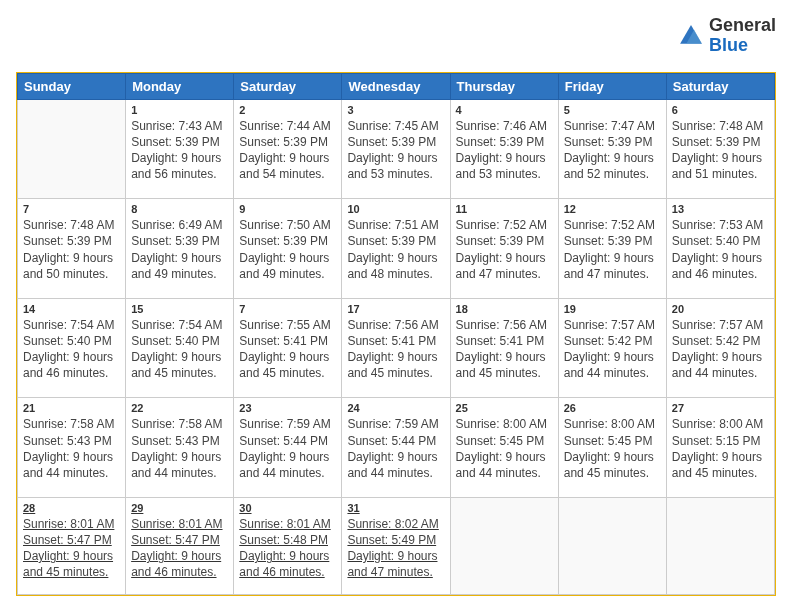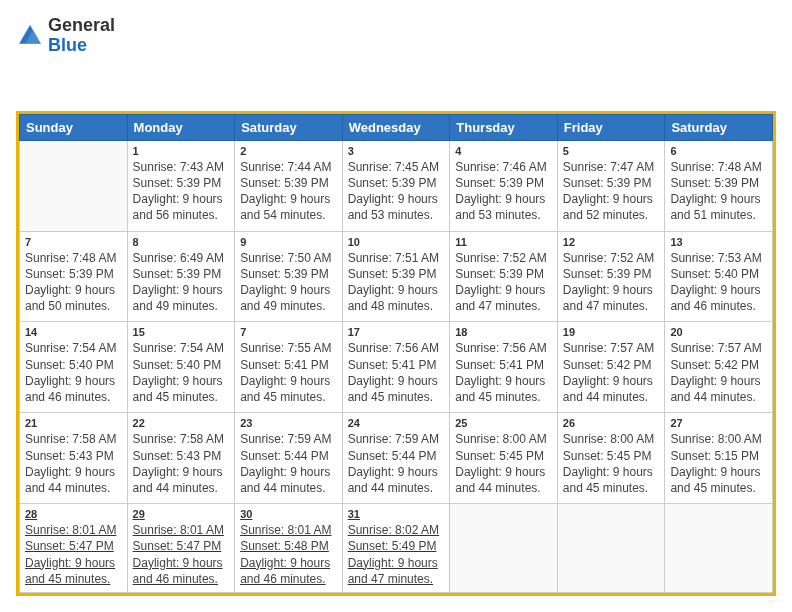--- a/index.html
+++ b/index.html
@@ -12,23 +12,23 @@
     }
     .page {
       width: 792px;
       height: 612px;
       padding: 16px;
       display: flex;
       flex-direction: column;
     }
     .header {
       display: flex;
-      justify-content: space-between;
+      justify-content: flex-end;
       align-items: flex-start;
-      margin-bottom: 10px;
+      margin-bottom: 16px;
     }
     .logo {
       display: flex;
       align-items: center;
       gap: 4px;
     }
     .logo-text {
       font-size: 18px;
       font-weight: bold;
       line-height: 1.1;
@@ -46,24 +46,23 @@
       font-size: 32px;
       font-weight: bold;
       color: #333;
     }
     .location-subtitle {
       font-size: 14px;
       color: #555;
     }
     .calendar {
       flex: 1;
-      border: 3px solid #eab308;
+      border: 1px solid #eab308;
       border-collapse: collapse;
       width: 100%;
-      margin-top: 45px;
     }
     .calendar table {
       width: 100%;
       border-collapse: collapse;
       height: 100%;
     }
     .calendar th {
       background-color: #2e74c0;
       color: white;
       text-align: left;

